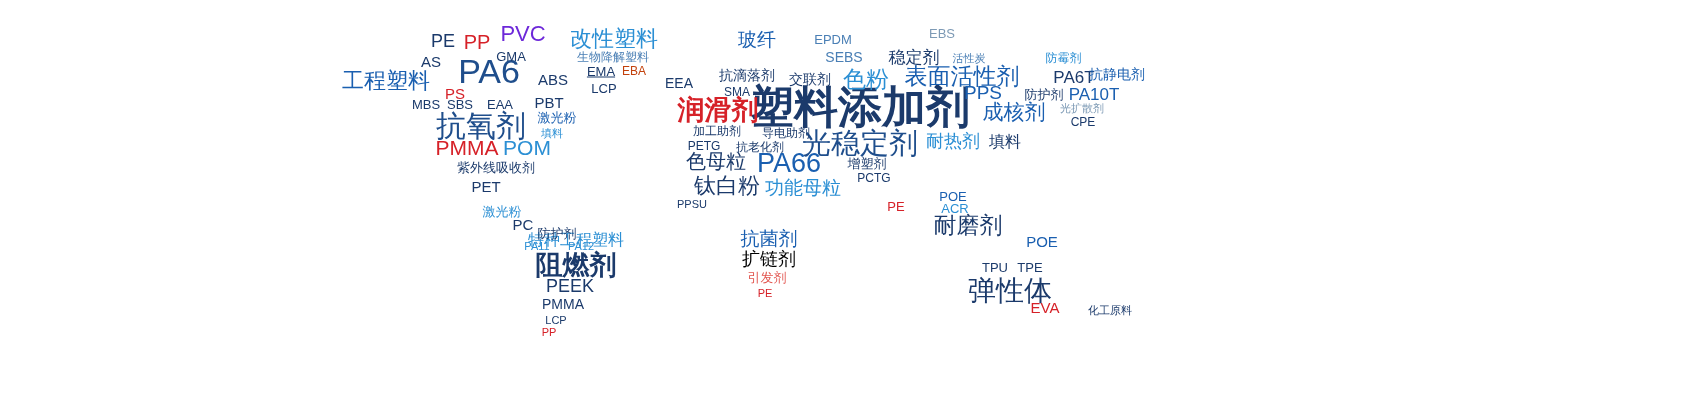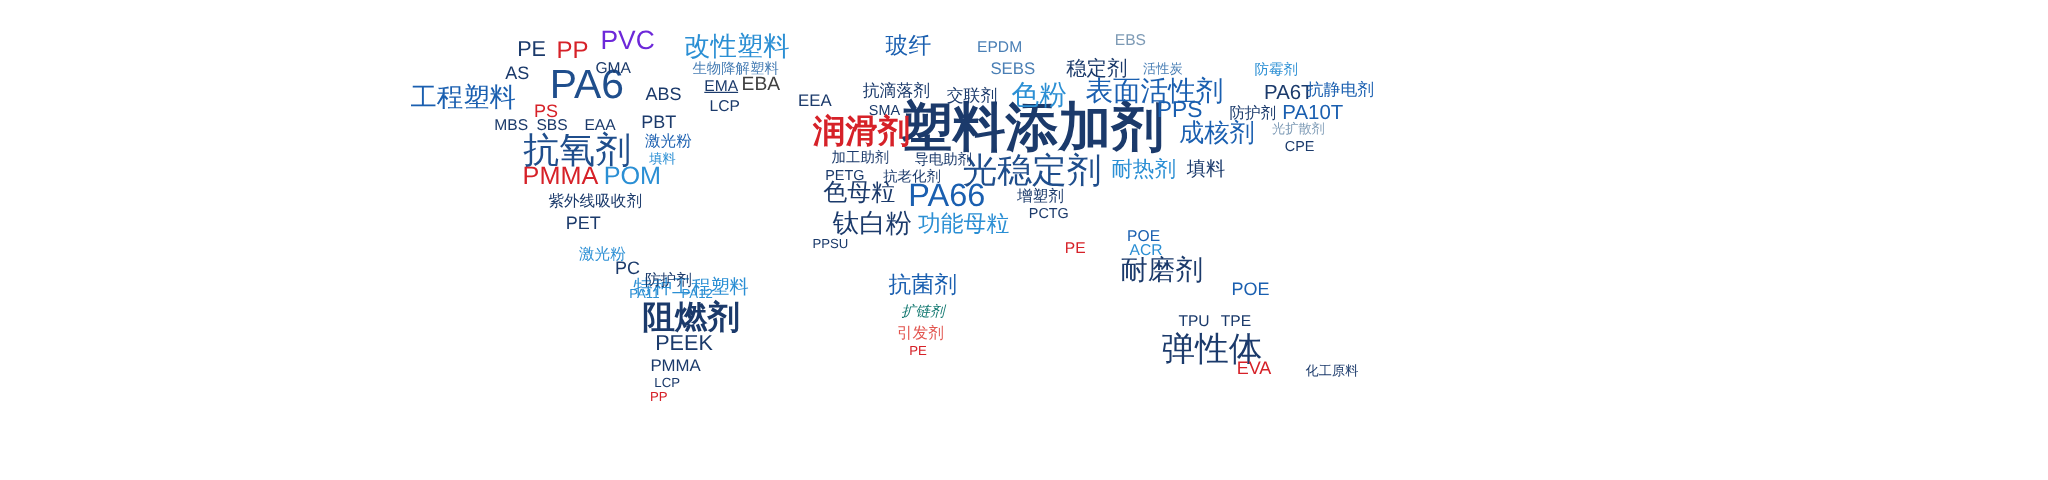--- a/index.html
+++ b/index.html
@@ -51,21 +51,21 @@
     <span class="word w-norm" style="left: 716px; top: 161px; font-size: 20px; color: rgb(27, 58, 107);">色母粒</span>
     <span class="word w-norm" style="left: 803px; top: 187px; font-size: 19px; color: rgb(43, 143, 212);">功能母粒</span>
     <span class="word w-norm" style="left: 467px; top: 147px; font-size: 21px; color: rgb(214, 33, 40);">PMMA</span>
     <span class="word w-norm" style="left: 527px; top: 147px; font-size: 21px; color: rgb(43, 143, 212);">POM</span>
     <span class="word w-norm" style="left: 576px; top: 240px; font-size: 16px; color: rgb(43, 143, 212);">特种工程塑料</span>
     <span class="word w-norm" style="left: 570px; top: 286px; font-size: 18px; color: rgb(27, 58, 107);">PEEK</span>
     <span class="word w-norm" style="left: 563px; top: 304px; font-size: 14px; color: rgb(27, 58, 107);">PMMA</span>
     <span class="word w-norm" style="left: 556px; top: 320px; font-size: 11px; color: rgb(27, 58, 107);">LCP</span>
     <span class="word w-norm" style="left: 549px; top: 332px; font-size: 11px; color: rgb(214, 33, 40);">PP</span>
     <span class="word w-norm" style="left: 769px; top: 238px; font-size: 19px; color: rgb(26, 95, 176);">抗菌剂</span>
-    <span class="word w-norm" style="left: 769px; top: 259px; font-size: 12px; color: #0f766e; font-style: italic;">扩链剂</span>
+    <span class="word w-norm" style="left: 769px; top: 259px; font-size: 18px; color: #000000;">扩链剂</span>
     <span class="word w-norm" style="left: 767px; top: 277px; font-size: 13px; color: rgb(226, 85, 79);">引发剂</span>
     <span class="word w-norm" style="left: 765px; top: 293px; font-size: 11px; color: rgb(214, 33, 40);">PE</span>
     <span class="word w-norm" style="left: 1014px; top: 111px; font-size: 21px; color: rgb(26, 95, 176);">成核剂</span>
     <span class="word w-norm" style="left: 953px; top: 141px; font-size: 18px; color: rgb(43, 143, 212);">耐热剂</span>
     <span class="word w-norm" style="left: 1005px; top: 142px; font-size: 16px; color: rgb(27, 58, 107);">填料</span>
     <span class="word w-norm" style="left: 914px; top: 57px; font-size: 17px; color: rgb(27, 58, 107);">稳定剂</span>
     <span class="word w-norm" style="left: 757px; top: 39px; font-size: 19px; color: rgb(26, 95, 176);">玻纤</span>
     <span class="word w-norm" style="left: 983px; top: 92px; font-size: 19px; color: rgb(26, 95, 176);">PPS</span>
     <span class="word w-norm" style="left: 1074px; top: 77px; font-size: 17px; color: rgb(27, 58, 107);">PA6T</span>
     <span class="word w-norm" style="left: 1094px; top: 94px; font-size: 17px; color: rgb(26, 95, 176);">PA10T</span>
@@ -103,21 +103,21 @@
     <span class="word w-norm" style="left: 511px; top: 56px; font-size: 13px; color: rgb(27, 58, 107);">GMA</span>
     <span class="word w-norm" style="left: 431px; top: 61px; font-size: 15px; color: rgb(27, 58, 107);">AS</span>
     <span class="word w-norm" style="left: 455px; top: 93px; font-size: 15px; color: rgb(214, 33, 40);">PS</span>
     <span class="word w-norm" style="left: 553px; top: 79px; font-size: 15px; color: rgb(27, 58, 107);">ABS</span>
     <span class="word w-norm" style="left: 426px; top: 104px; font-size: 13px; color: rgb(27, 58, 107);">MBS</span>
     <span class="word w-norm" style="left: 460px; top: 104px; font-size: 13px; color: rgb(27, 58, 107);">SBS</span>
     <span class="word w-norm" style="left: 500px; top: 104px; font-size: 13px; color: rgb(27, 58, 107);">EAA</span>
     <span class="word w-norm" style="left: 549px; top: 102px; font-size: 15px; color: rgb(27, 58, 107);">PBT</span>
     <span class="word w-norm" style="left: 613px; top: 57px; font-size: 12px; color: rgb(74, 127, 181);">生物降解塑料</span>
     <span class="word w-norm" style="left: 601px; top: 71px; font-size: 13px; color: rgb(27, 58, 107); text-decoration: underline;">EMA</span>
-    <span class="word w-norm" style="left: 634px; top: 71px; font-size: 16px; color: #404040;">EBA</span>
+    <span class="word w-norm" style="left: 634px; top: 71px; font-size: 12px; color: #c2410c;">EBA</span>
     <span class="word w-norm" style="left: 604px; top: 88px; font-size: 13px; color: rgb(27, 58, 107);">LCP</span>
     <span class="word w-norm" style="left: 557px; top: 117px; font-size: 13px; color: rgb(26, 95, 176);">激光粉</span>
     <span class="word w-norm" style="left: 552px; top: 133px; font-size: 11px; color: rgb(43, 143, 212);">填料</span>
     <span class="word w-norm" style="left: 496px; top: 167px; font-size: 13px; color: rgb(27, 58, 107);">紫外线吸收剂</span>
     <span class="word w-norm" style="left: 486px; top: 186px; font-size: 15px; color: rgb(27, 58, 107);">PET</span>
     <span class="word w-norm" style="left: 502px; top: 211px; font-size: 13px; color: rgb(43, 143, 212);">激光粉</span>
     <span class="word w-norm" style="left: 523px; top: 224px; font-size: 15px; color: rgb(27, 58, 107);">PC</span>
     <span class="word w-norm" style="left: 557px; top: 233px; font-size: 13px; color: rgb(27, 58, 107);">防护剂</span>
     <span class="word w-norm" style="left: 537px; top: 246px; font-size: 11px; color: rgb(43, 143, 212);">PA11</span>
     <span class="word w-norm" style="left: 581px; top: 246px; font-size: 11px; color: rgb(43, 143, 212);">PA12</span>

